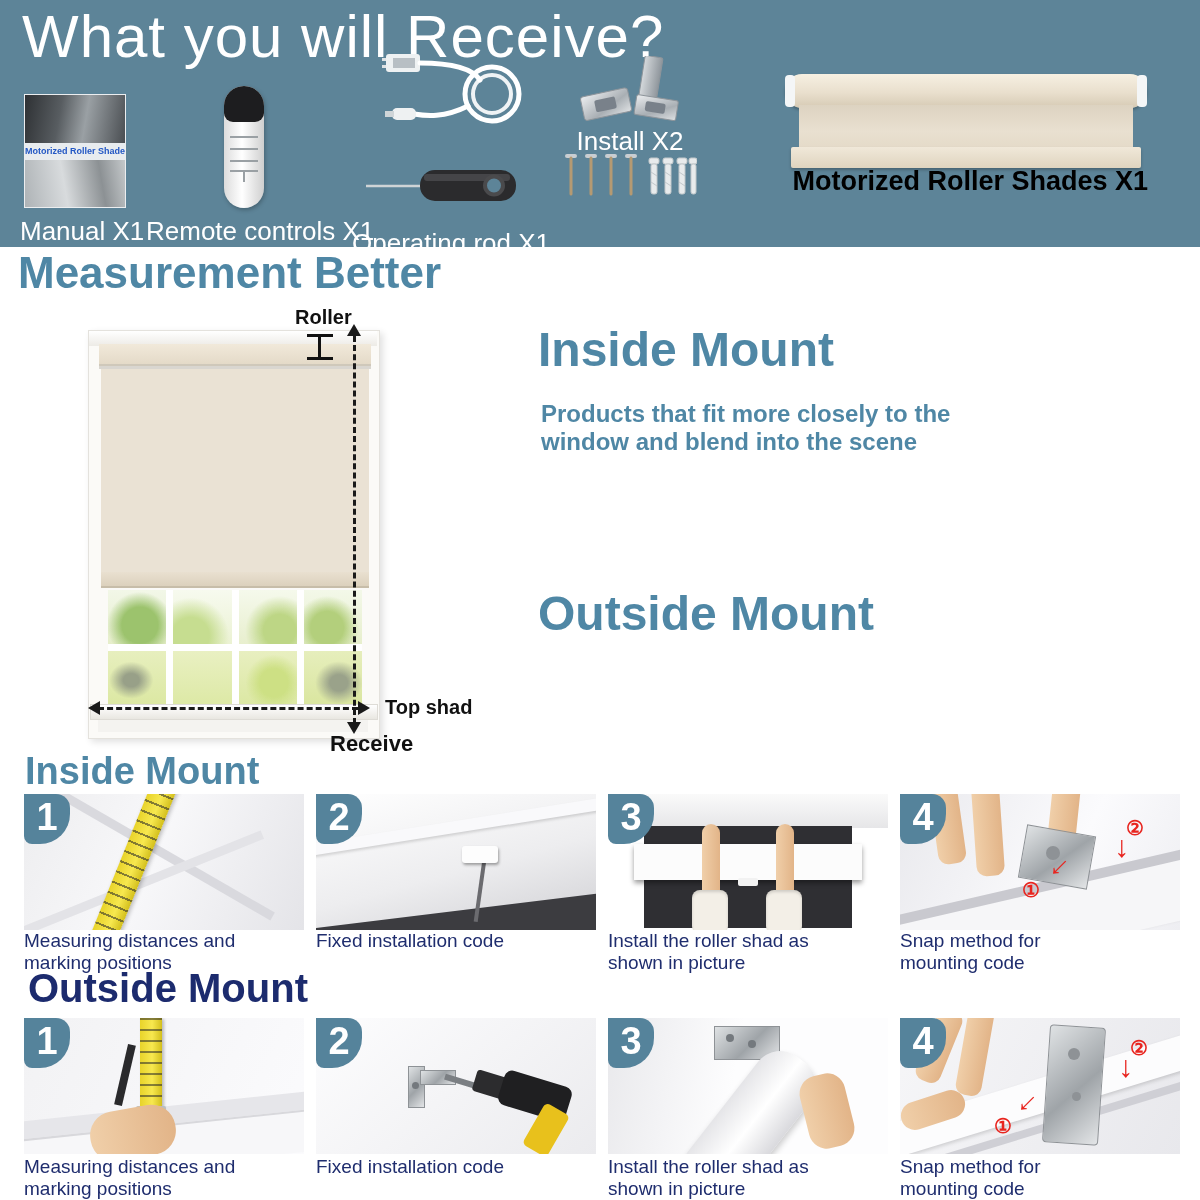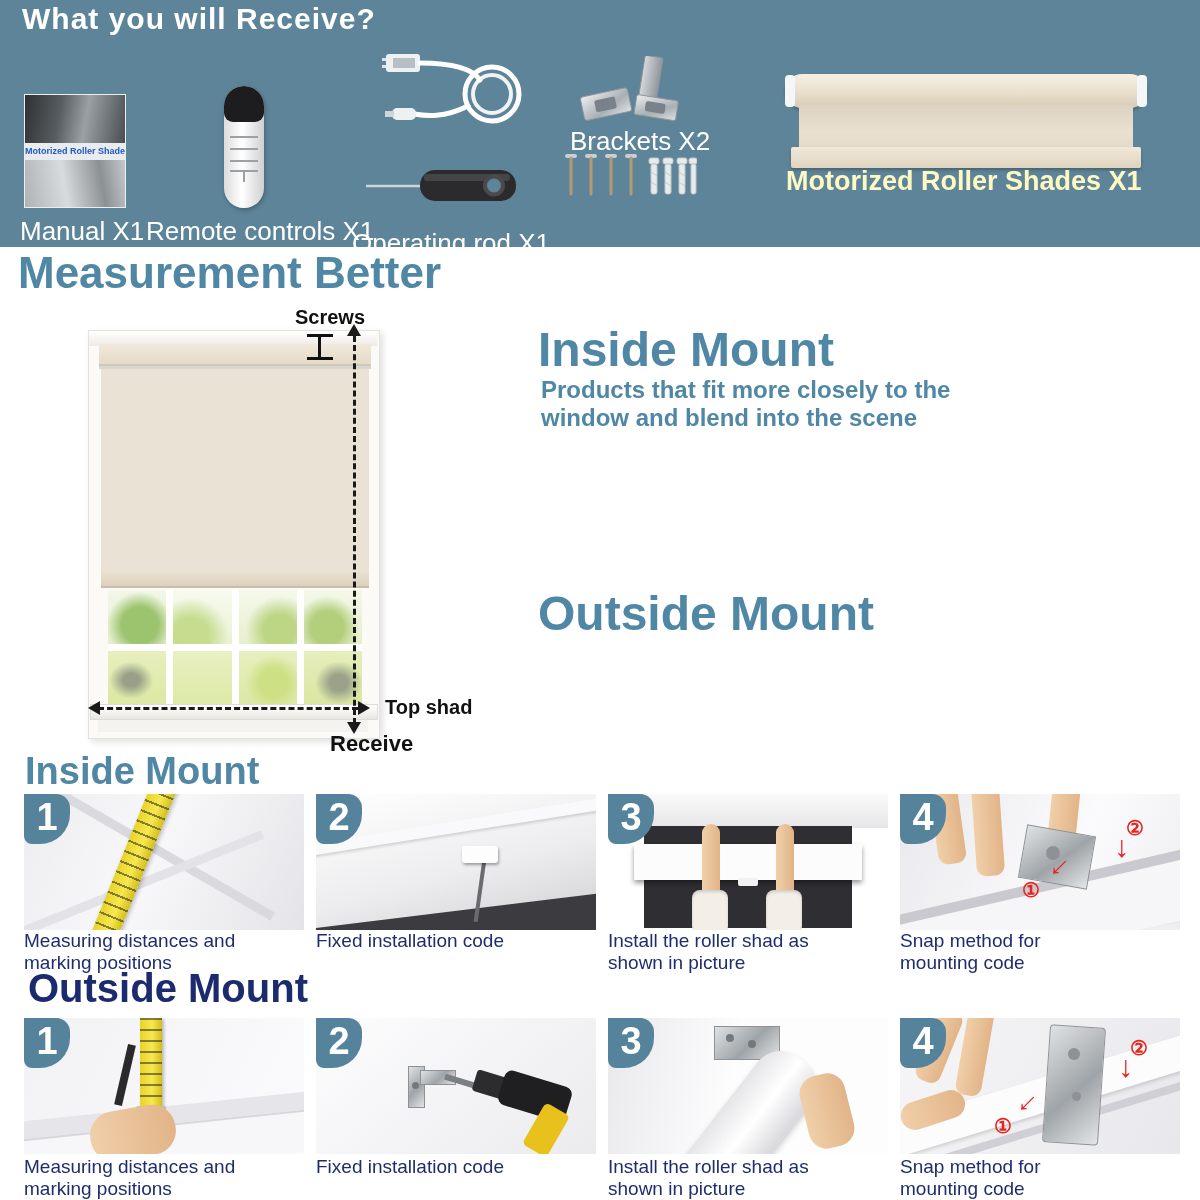--- a/index.html
+++ b/index.html
@@ -2,21 +2,21 @@
 <html><head>
 <meta charset="utf-8">
 <style>
   html,body{margin:0;padding:0;background:#ffffff;}
   .canvas{position:relative;width:1200px;height:1200px;background:#ffffff;overflow:hidden;
           font-family:"Liberation Sans",sans-serif;}
   .abs{position:absolute;}
 
   
   .banner{position:absolute;left:0;top:0;width:1200px;height:247px;background:#5d8498;}
-  .banner-title{position:absolute;left:22px;top:2px;font-size:30px;font-weight:bold;color:#ffffff;letter-spacing:1px;}
+  .banner-title{position:absolute;left:22px;top:2px;font-size:60px;font-weight:normal;color:#ffffff;letter-spacing:1px;}
   .item-label{position:absolute;font-size:26px;color:#ffffff;text-align:center;white-space:nowrap;}
 
   
   .manual{position:absolute;left:25px;top:95px;width:100px;height:112px;background:#cfd2d4;box-shadow:0 0 0 1px #eceef0;}
   .manual .m-top{position:absolute;left:0;top:0;width:100%;height:48px;
     background:linear-gradient(100deg,#2e3134 0%,#585d61 35%,#9aa0a4 60%,#4a4e52 100%);}
   .manual .m-band{position:absolute;left:0;top:48px;width:100%;height:17px;background:#e8ecef;
     font-size:9px;font-weight:bold;color:#2257c4;text-align:center;line-height:17px;white-space:nowrap;overflow:hidden;}
   .manual .m-bot{position:absolute;left:0;top:65px;width:100%;height:47px;
     background:linear-gradient(80deg,#aeb3b6 0%,#d8dbdd 40%,#8c9194 75%,#c4c8ca 100%);}
@@ -30,22 +30,22 @@
   .remote .rdiv{position:absolute;left:19px;top:84px;width:2px;height:12px;background:#9aa0a4;}
 
   
   .tube{position:absolute;left:785px;top:74px;width:362px;height:34px;border-radius:17px;
     background:linear-gradient(180deg,#f6f0e2 0%,#e9dfcd 55%,#d6cab4 100%);box-shadow:0 2px 3px rgba(0,0,0,.25);}
   .tube .cap{position:absolute;top:1px;width:10px;height:32px;background:#f4f6f7;border-radius:4px;}
   .fab{position:absolute;left:799px;top:105px;width:334px;height:44px;
     background:linear-gradient(180deg,#ddd3c1 0%,#e9e0d0 60%,#e4dac8 100%);}
   .hem{position:absolute;left:791px;top:147px;width:350px;height:21px;border-radius:2px;
     background:linear-gradient(180deg,#f0e8d9 0%,#dfd4bf 100%);box-shadow:0 2px 3px rgba(0,0,0,.25);}
-  .product-label{position:absolute;left:786px;top:166px;width:362px;text-align:left;
-    font-size:27px;font-weight:bold;color:#fef9c3;}
+  .product-label{position:absolute;left:786px;top:166px;width:362px;text-align:right;
+    font-size:27px;font-weight:bold;color:#000000;}
 
   
   .mg-title{position:absolute;left:18px;top:248px;font-size:44px;font-weight:bold;color:#4f87a5;}
   .blurb-title{position:absolute;font-size:48px;font-weight:bold;color:#4f87a5;}
   .blurb-sub{position:absolute;font-size:24px;font-weight:bold;color:#4f87a5;line-height:1.15;white-space:pre-line;}
 
   .win-frame{position:absolute;left:88px;top:330px;width:290px;height:407px;background:#fbfaf7;
     border:1px solid #e4e2dd;box-shadow:3px 3px 7px rgba(0,0,0,.12);}
   .win-bevel{position:absolute;left:89px;top:331px;width:288px;height:15px;background:linear-gradient(180deg,#ffffff,#edebe6);}
   .cassette{position:absolute;left:99px;top:344px;width:272px;height:20px;
@@ -158,21 +158,21 @@
       <g transform="rotate(-12 35 48)">
         <rect x="10" y="36" width="48" height="24" rx="3" fill="url(#sil)" stroke="#8e959b"></rect>
         <rect x="23" y="42" width="21" height="12" rx="2" fill="#79818a"></rect>
       </g>
       <g transform="rotate(9 88 34)">
         <rect x="68" y="2" width="18" height="48" rx="2" fill="url(#sil2)" stroke="#8e959b"></rect>
         <rect x="66" y="42" width="42" height="20" rx="2" fill="url(#sil)" stroke="#8e959b"></rect>
         <rect x="76" y="47" width="20" height="10" rx="2" fill="#79818a"></rect>
       </g>
     </svg>
-    <div class="item-label" style="left:570px;top:126px;width:120px;">Brackets X2</div>
+    <div class="item-label" style="left:570px;top:126px;width:120px;">Install X2</div>
 
     <svg class="abs" style="left:563px;top:150px;" width="134" height="58" viewBox="0 0 134 58">
       <g stroke-linecap="round">
         <g transform="translate(8,4)">
             <rect x="-6" y="0" width="12" height="4" rx="2" fill="#c9ced2"></rect>
             <line x1="0" y1="4" x2="0" y2="40" stroke="#b59a72" stroke-width="3"></line>
           </g>
         <g transform="translate(28,4)">
             <rect x="-6" y="0" width="12" height="4" rx="2" fill="#c9ced2"></rect>
             <line x1="0" y1="4" x2="0" y2="40" stroke="#b59a72" stroke-width="3"></line>
@@ -237,34 +237,34 @@
       <div class="pane"></div>
         <div class="pane"></div>
       <div class="pane"></div>
         <div class="pane"></div>
       <div class="pane"></div>
         <div class="pane"></div>
     </div>
     <div class="sill"></div>
     <div class="sill2"></div>
 
-    <div class="meas-label" style="left:295px;top:306px;font-size:20px;">Screws</div>
+    <div class="meas-label" style="left:295px;top:306px;font-size:20px;">Roller</div>
     <div class="ibeam"></div>
     <div class="v-dash"></div>
     <div class="tri up" style="left:347px;top:324px;"></div>
     <div class="tri down" style="left:347px;top:722px;"></div>
     <div class="h-dash"></div>
     <div class="tri left" style="left:88px;top:701px;"></div>
     <div class="tri right" style="left:358px;top:701px;"></div>
     <div class="meas-label" style="left:385px;top:696px;font-size:20px;">Top shad</div>
     <div class="meas-label" style="left:330px;top:731px;font-size:22px;">Receive</div>
   </div>
 
   <div class="blurb-title" style="left:538px;top:322px;">Inside Mount</div>
-  <div class="blurb-sub" style="left:541px;top:376px;">Products that fit more closely to the
+  <div class="blurb-sub" style="left:541px;top:400px;">Products that fit more closely to the
 window and blend into the scene</div>
   <div class="blurb-title" style="left:538px;top:586px;">Outside Mount</div>
 
   <div class="sec-heading" style="left:25px;top:750px;font-size:38px;color:#4f87a5;">Inside Mount</div>
 
   <div class="photo" style="left:24px;top:794px;background:linear-gradient(115deg,#ededef 0%,#f8f8fa 45%,#e4e4e8 100%);">
     <div class="badge">1</div>
     <div class="ph-el" style="left:-50px;top:38px;width:320px;height:9px;background:#d9d9de;transform:rotate(30deg);"></div>
     <div class="ph-el" style="left:-70px;top:96px;width:320px;height:9px;background:#e3e3e7;transform:rotate(-22deg);"></div>
     <div class="ph-el tape-v" style="left:96px;top:-50px;width:26px;height:240px;transform:rotate(22deg);box-shadow:2px 2px 4px rgba(0,0,0,.25);"></div>

